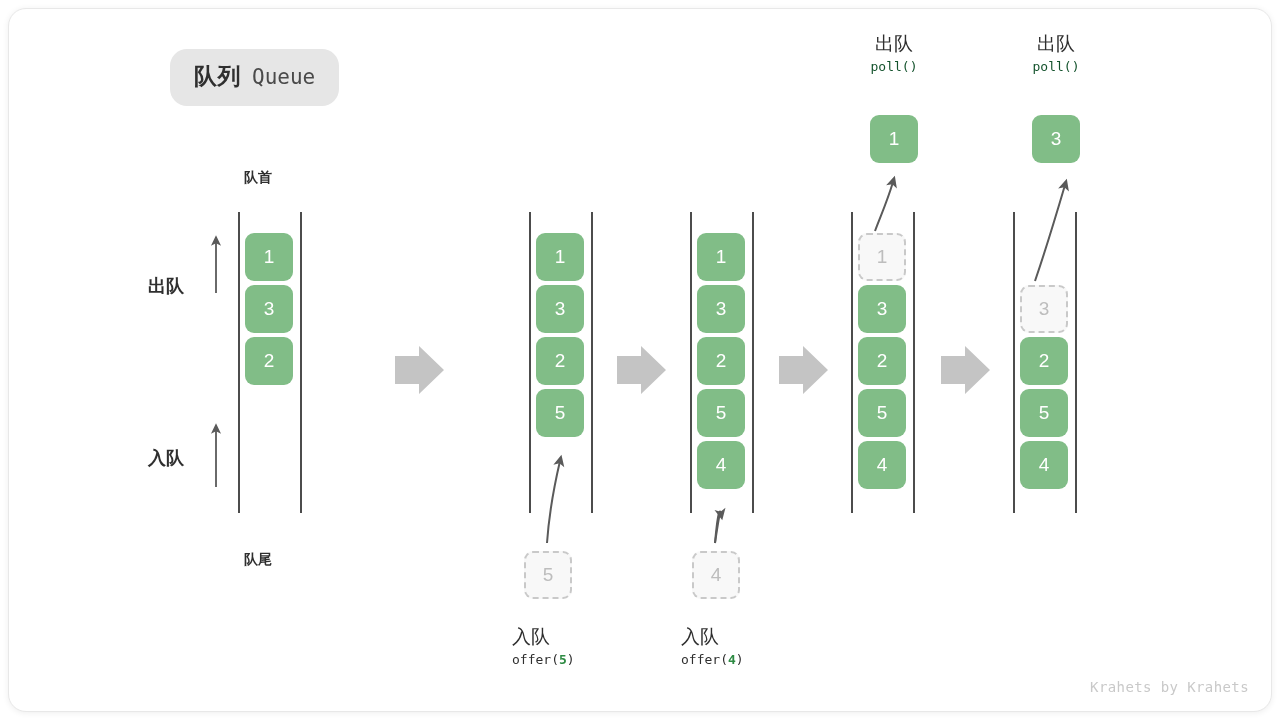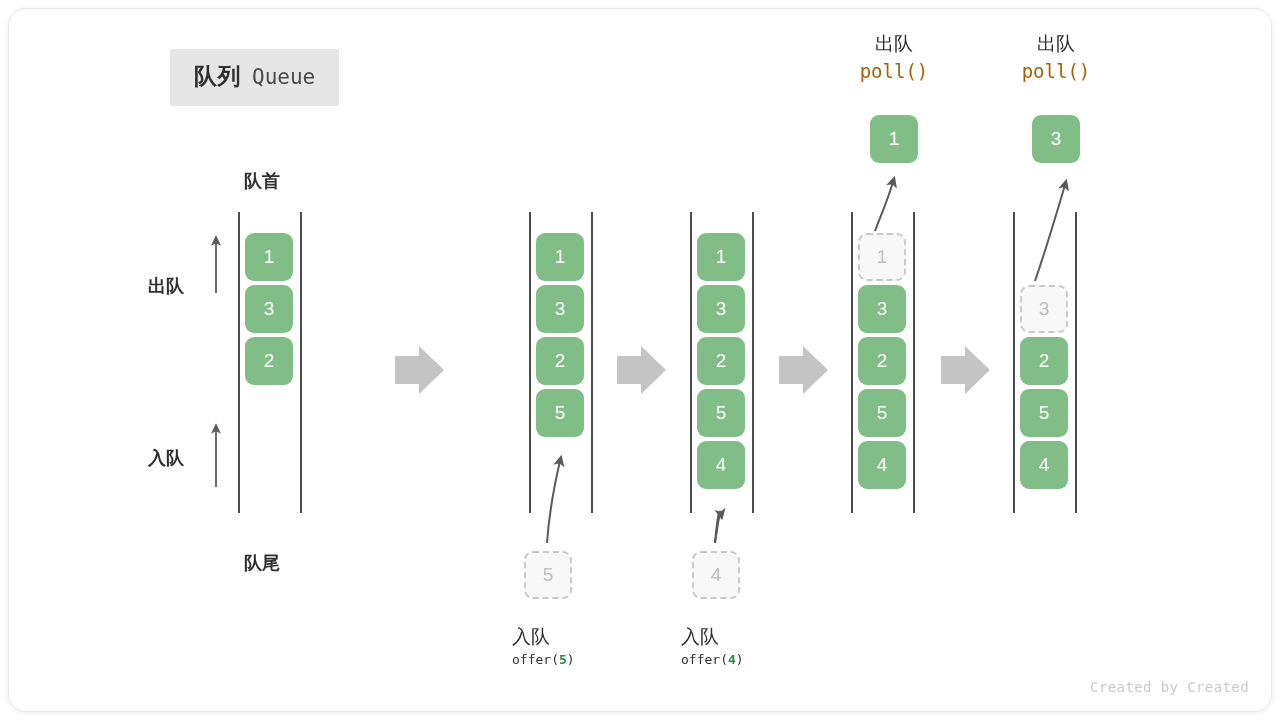--- a/index.html
+++ b/index.html
@@ -32,70 +32,70 @@
     width: 1264px; height: 704px;
   }
 
   
   .title-badge {
     position: absolute;
     left: 161px;
     top: 40px;
     padding: 12px 24px 14px 24px;
     background: #e6e6e6;
-    border-radius: 1px;
+    border-radius: 17px;
     display: flex;
     align-items: baseline;
     gap: 11px;
     white-space: nowrap;
   }
   .title-cn {
     font-size: 23px;
     font-weight: bold;
     color: #2f2f2f;
     letter-spacing: 0.5px;
   }
   .title-en {
     font-family: "DejaVu Sans Mono", "Liberation Mono", monospace;
     font-size: 21px;
     color: #4a4a4a;
   }
 
   
   .head-label {
     position: absolute;
+    font-size: 14px;
+    font-weight: bold;
+    color: #2f2f2f;
+    white-space: nowrap;
+  }
+  .side-label {
+    position: absolute;
     font-size: 18px;
     font-weight: bold;
     color: #2f2f2f;
     white-space: nowrap;
   }
-  .side-label {
-    position: absolute;
-    font-size: 18px;
-    font-weight: bold;
-    color: #2f2f2f;
-    white-space: nowrap;
-  }
 
   
   .op-top {
     position: absolute;
     text-align: center;
     white-space: nowrap;
     line-height: 1.42;
   }
   .op-top .op-cn {
     font-size: 19px;
     color: #2f2f2f;
     font-family: "Liberation Sans", "DejaVu Sans", sans-serif;
   }
   .op-top .op-fn {
     font-family: "DejaVu Sans Mono", "Liberation Mono", monospace;
-    font-size: 19px;
-    color: #a16207;
+    font-size: 13px;
+    color: #14532d;
   }
 
   
   .op-bottom {
     position: absolute;
     white-space: nowrap;
     line-height: 1.45;
   }
   .op-bottom .op-cn {
     font-size: 19px;
@@ -287,16 +287,16 @@
 
     <g>
       <path d="M866,222 C872,206 878,193 884,173" fill="none" stroke="#5a5a5a" stroke-width="2" marker-end="url(#thinArrow)"></path>
     </g>
 
     <g>
       <path d="M1026,272 C1038,237 1046,210 1056,176" fill="none" stroke="#5a5a5a" stroke-width="2" marker-end="url(#thinArrow)"></path>
     </g>
   </svg>
 
-  <div class="credit">Created by Created</div>
+  <div class="credit">Krahets by Krahets</div>
 
 </div>
 </div>
 
 </body></html>

